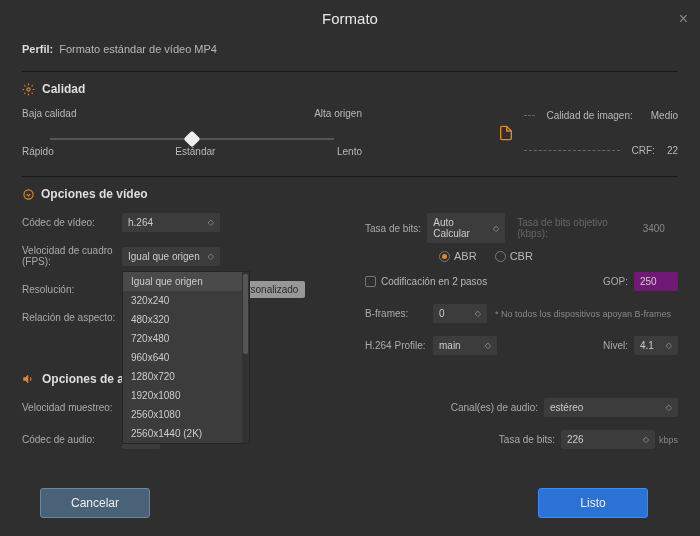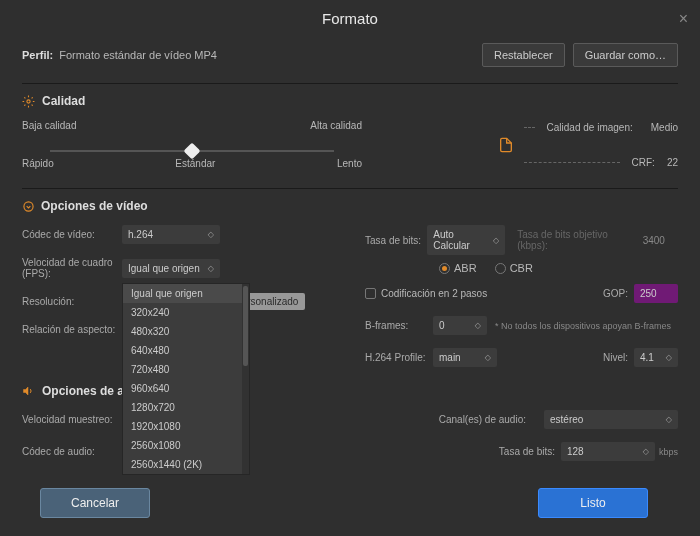--- a/index.html
+++ b/index.html
@@ -102,21 +102,21 @@
   color: #ccc;
   padding: 4px 6px;
   font-size: 10px;
   width: 98px;
   display: flex;
   justify-content: space-between;
   align-items: center;
   cursor: pointer;
 }
 .select .caret { font-size: 8px; color: #999; }
-.select-wide { width: 134px; margin-left: 12px; }
+.select-wide { width: 134px; }
 .input-num {
   background: #701a75;
   border: none;
   border-radius: 2px;
   color: #ccc;
   padding: 4px 6px;
   font-size: 10px;
   width: 44px;
 }
 .input-num-d { background: transparent; color: #888; }
@@ -185,41 +185,37 @@
 
 <div class="title">Formato</div>
 <div class="close-x">×</div>
 
 <div class="content">
   <div class="profile-row">
     <div class="profile-left">
       <b>Perfil:</b>
       <span>Formato estándar de vídeo MP4</span>
     </div>
-    <div class="btn-row">
-      <div class="btn">Restablecer</div>
-      <div class="btn">Guardar como…</div>
-    </div>
   </div>
 
   <div class="divider"></div>
 
   <div class="sec-h">
     <span class="gear-i"><svg viewBox="0 0 24 24" width="13" height="13" fill="none" stroke-width="2">
           <circle cx="12" cy="12" r="3"></circle>
           <path d="M12 1v3m0 16v3M4.2 4.2l2.1 2.1m11.4 11.4l2.1 2.1M1 12h3m16 0h3M4.2 19.8l2.1-2.1m11.4-11.4l2.1-2.1"></path>
         </svg></span>
     <span>Calidad</span>
   </div>
 
   <div class="quality-row">
     <div class="quality-left">
       <div class="ql-labels">
         <span>Baja calidad</span>
-        <span>Alta calidad</span>
+        <span>Alta origen</span>
       </div>
       <div class="slider-track">
         <div class="slider-thumb"></div>
       </div>
       <div class="ql-labels2">
         <span>Rápido</span>
         <span>Estándar</span>
         <span>Lento</span>
       </div>
     </div>
@@ -283,21 +279,20 @@
       </div>
       <div class="frow">
         <span class="flabel">Relación de aspecto:</span>
       </div>
 
       <div class="dropdown-open">
         <div id="dd-list">
             <div class="dd-item">Igual que origen</div>
             <div class="dd-item">320x240</div>
             <div class="dd-item">480x320</div>
-            <div class="dd-item">640x480</div>
             <div class="dd-item">720x480</div>
             <div class="dd-item">960x640</div>
             <div class="dd-item">1280x720</div>
             <div class="dd-item">1920x1080</div>
             <div class="dd-item">2560x1080</div>
             <div class="dd-item">2560x1440 (2K)</div>
           </div>
         <div class="dd-scroll">
             <div class="dd-scroll-thumb"></div>
           </div>
@@ -384,21 +379,21 @@
         <span class="flabel-r">Canal(es) de audio:</span>
         <div class="select select-wide">
             <span>estéreo</span>
             <span class="caret">◇</span>
           </div>
       </div>
       <div class="frow">
         <span style="flex:1"></span>
         <span class="flabel-r">Tasa de bits:</span>
         <div class="select" style="width:94px;">
-            <span>128</span>
+            <span>226</span>
             <span class="caret">◇</span>
           </div>
         <span class="unit">kbps</span>
       </div>
     </div>
   </div>
 </div>
 
 <div class="footer">
   <div class="btn-foot btn-cancel">Cancelar</div>

